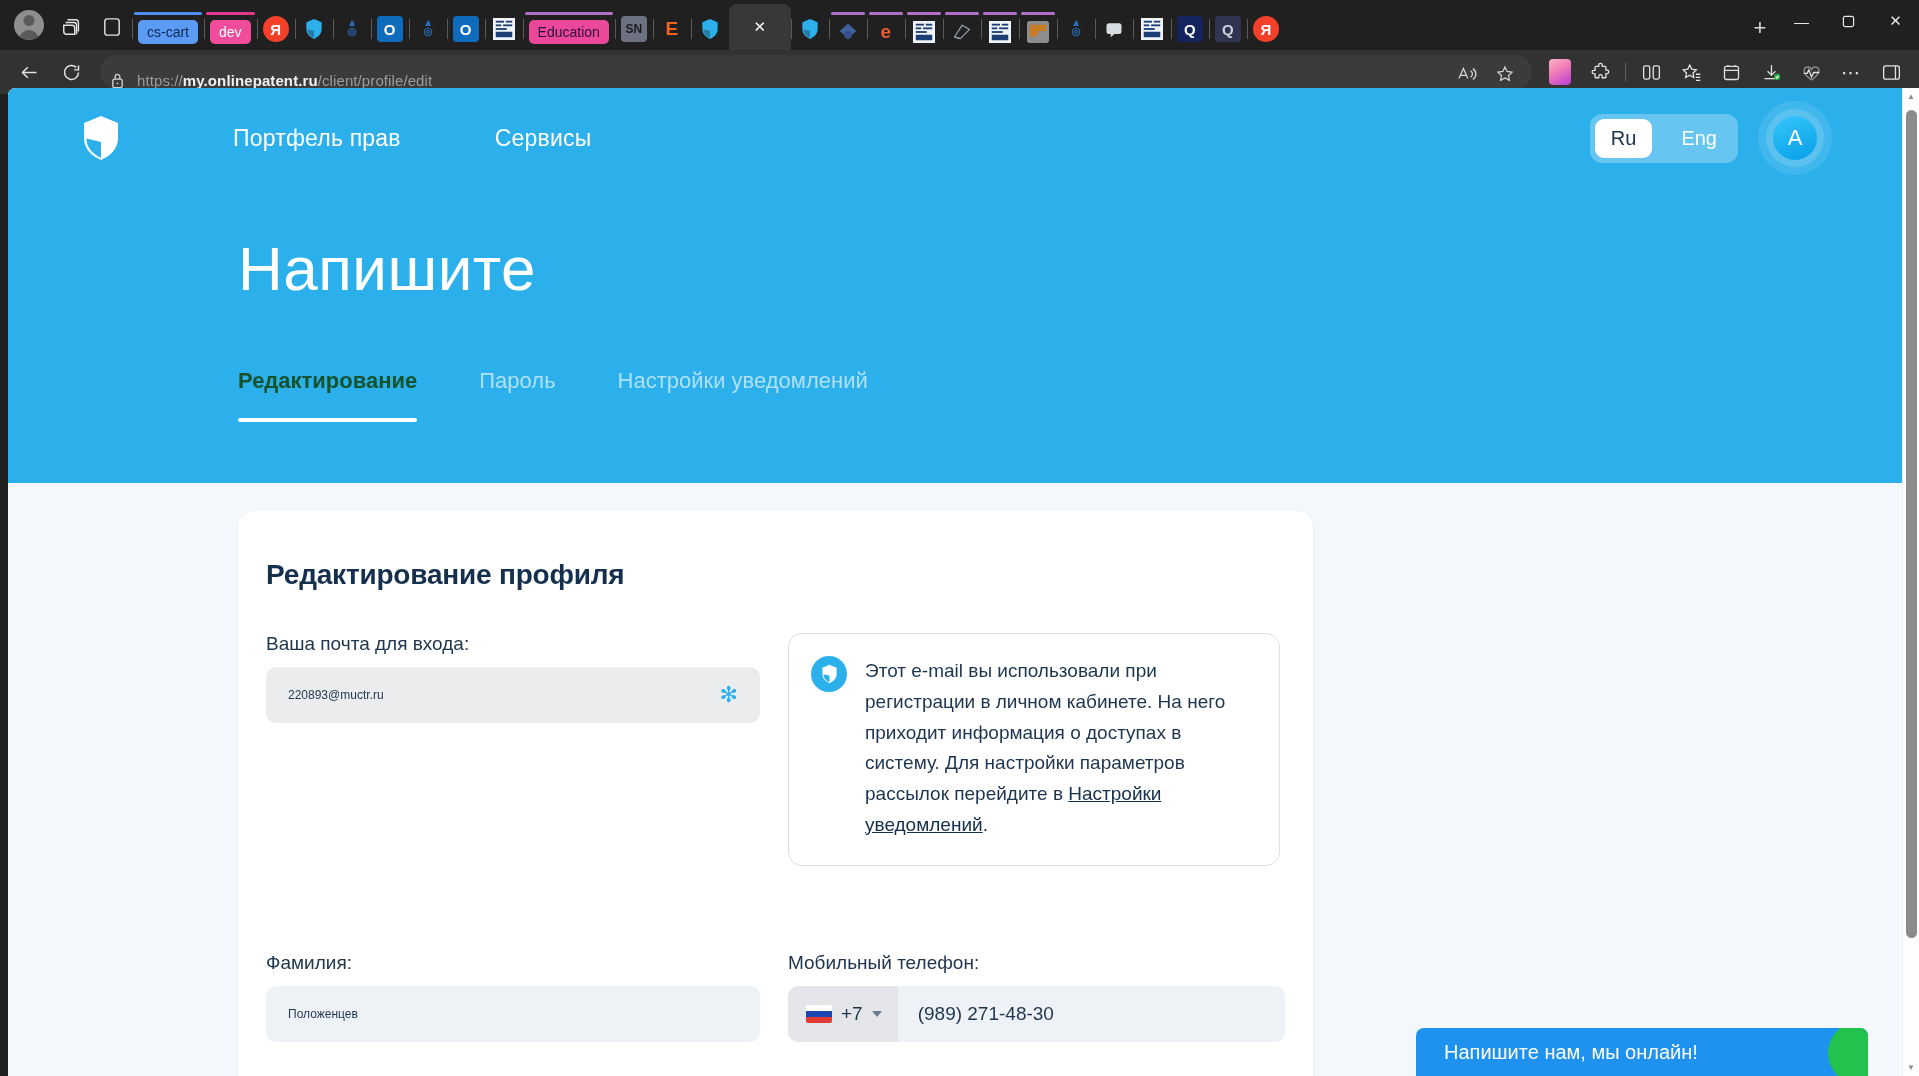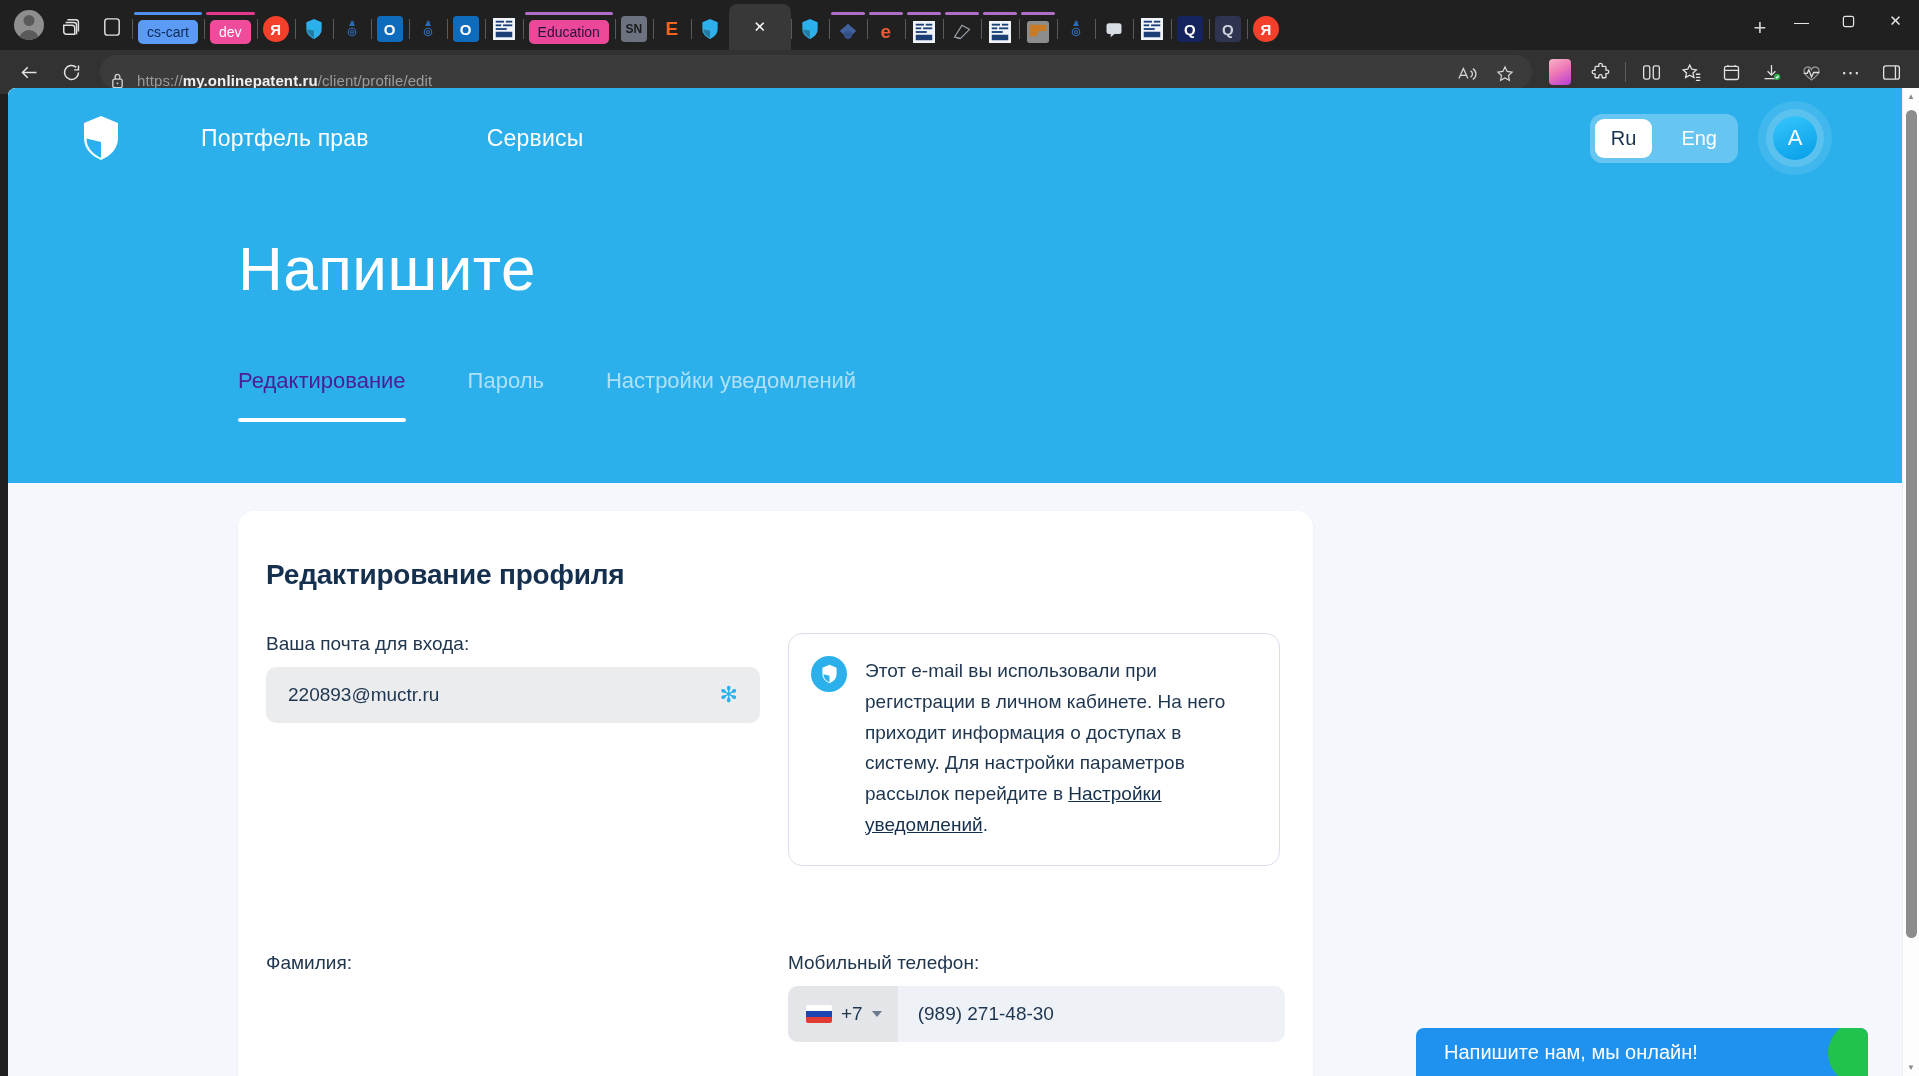--- a/index.html
+++ b/index.html
@@ -93,21 +93,21 @@
   .viewport {
     position: absolute; top: 88px; left: 8px; right: 0; bottom: 0;
     width: 1911px; height: 988px; background: #fff; overflow: hidden;
     border-radius: 8px 0 0 0;
   }
   .page { position: absolute; inset: 0 17px 0 0; background: #f4f7fb; }
 
   .hero { background: #2bb0ec; padding: 0; position: relative; height: 395px; }
   .hero-nav { display: flex; align-items: center; height: 100px; padding: 0 0 0 72px; }
   .logo { width: 42px; height: 50px; display: flex; align-items: center; justify-content: center; }
-  .hero-links { display: flex; align-items: center; margin-left: 79px; gap: 118px; }
+  .hero-links { display: flex; align-items: center; margin-left: 111px; gap: 94px; }
   .hero-link { color: #fff; font-size: 23px; letter-spacing: .2px; }
   .hero-right { margin-left: auto; display: flex; align-items: center; gap: 20px; padding-right: 70px; }
   .lang-toggle {
     background: rgba(255,255,255,.28); border-radius: 12px; padding: 5px;
     display: flex; align-items: center; gap: 13px;
   }
   .lang { font-size: 20px; padding: 8px 16px; border-radius: 9px; color: #fff; }
   .lang.sel { background: #fff; color: #17314f; font-weight: 500; }
   .user-av { position: relative; width: 74px; height: 74px; display: flex; align-items: center; justify-content: center; }
   .ring { position: absolute; border-radius: 50%; }
@@ -117,21 +117,21 @@
     width: 44px; height: 44px; border-radius: 50%;
     background: linear-gradient(160deg,#36c6fb 0%,#069ee8 100%);
     display: flex; align-items: center; justify-content: center;
     color: #fff; font-size: 22px; z-index: 2;
   }
 
   .hero-title { color: #fff; font-size: 62px; font-weight: 400; padding: 45px 0 0 230px; letter-spacing: .5px; }
 
   .hero-tabs { display: flex; align-items: flex-end; gap: 0; padding: 60px 0 0 230px; height: 118px; }
   .htab { position: relative; font-size: 22px; color: rgba(255,255,255,.62); padding: 0 0 28px 0; margin-right: 62px; }
-  .htab.active { color: #4c1d95; }
+  .htab.active { color: #14532d; font-weight: bold; }
   .htab.active::after {
     content: ""; position: absolute; left: 0; right: 0; bottom: 0; height: 4px; background: #fff;
     border-radius: 2px;
   }
 
   .content { padding: 28px 0 0 230px; }
   .card {
     background: #fff; border-radius: 16px; width: 1075px; padding: 48px 0 0 0;
     box-shadow: 0 1px 3px rgba(16,40,70,.06);
     min-height: 580px;
@@ -143,21 +143,21 @@
     padding: 42px 28px 0 28px;
   }
   .field-label { font-size: 19px; color: #21364f; margin-bottom: 12px; }
   .input {
     height: 56px; border-radius: 10px; background: #edeef0;
     display: flex; align-items: center; padding: 0 22px;
     font-size: 19px; color: #1d3busy;
   }
   .input.grayish { background: #ebecee; }
   .input.bluish { background: #eef2f7; }
-  .input-val { color: #1e3550; font-size: 19px; }
+  .input-val { color: #1e3550; font-size: 12px; }
   .req { margin-left: auto; color: #2bb0ec; font-size: 22px; line-height: 1; }
 
   .infobox {
     border: 1px solid #d9e0ea; border-radius: 14px; padding: 22px 24px 24px 22px;
     display: flex; gap: 18px; align-items: flex-start; width: 492px;
   }
   .infobox-ico {
     flex: 0 0 auto; width: 36px; height: 36px; border-radius: 50%;
     background: #2bb0ec; display: flex; align-items: center; justify-content: center;
   }
@@ -601,20 +601,23 @@
                   <span>Этот e-mail вы использовали при регистрации в личном кабинете. На него приходит информация о доступах в систему. Для настройки параметров рассылок перейдите в </span><a href="#">Настройки уведомлений</a><span>.</span>
                 </div>
               </div>
             </div>
 
             <div class="spacer-big"></div>
             <div class="spacer-big"></div>
 
             <div>
               <div class="field-label">Фамилия:</div>
+              <div class="input bluish">
+                <span class="input-val">Положенцев</span>
+              </div>
             </div>
 
             <div>
               <div class="field-label">Мобильный телефон:</div>
               <div class="phone-input">
                 <div class="phone-cc">
                   <span class="flag">
                     <i style="background:#ffffff"></i>
                       <i style="background:#1b45b0"></i>
                       <i style="background:#e03a32"></i>

